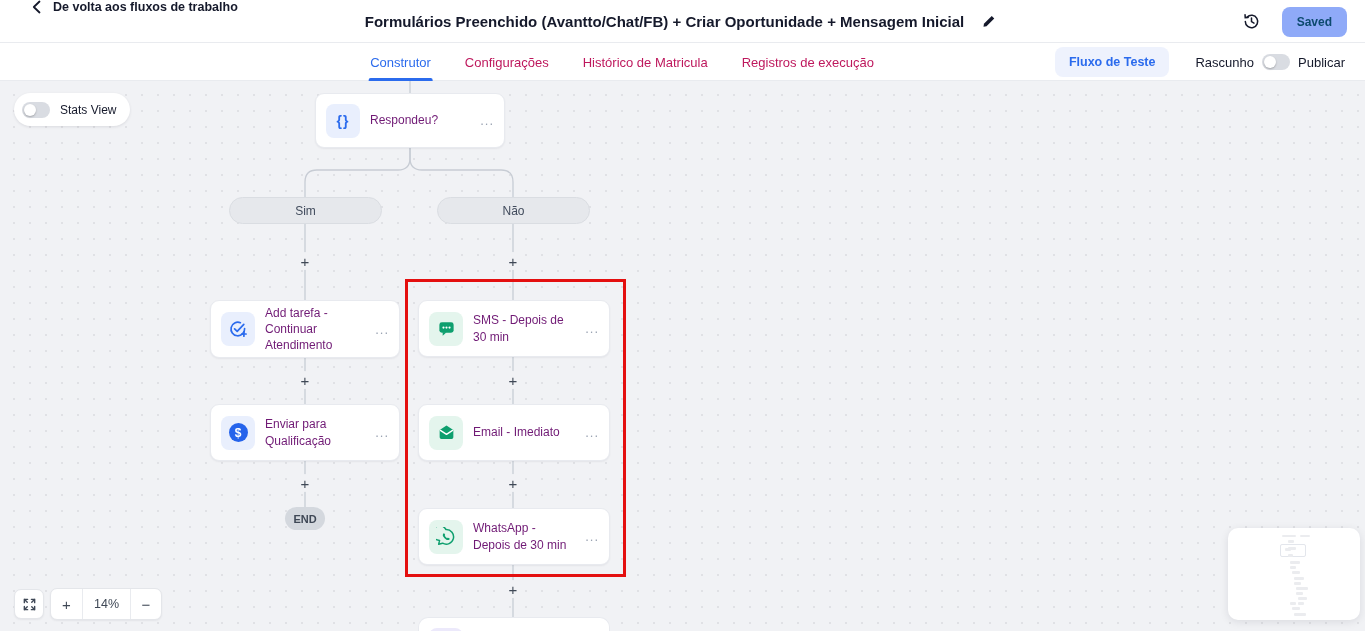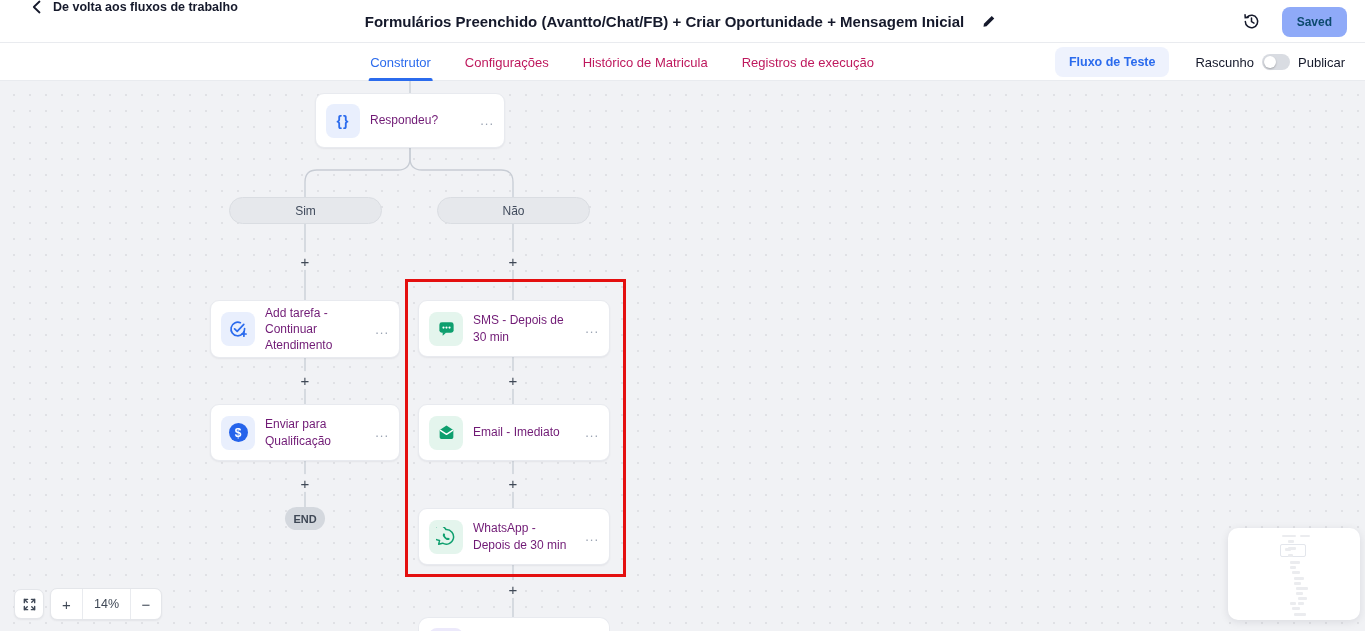--- a/index.html
+++ b/index.html
@@ -173,20 +173,24 @@
       <path d="M305,143 V219"></path>
         <path d="M305,277 V323"></path>
         <path d="M305,380 V426"></path>
       <path d="M513,143 V219"></path>
         <path d="M513,276 V323"></path>
         <path d="M513,380 V427"></path>
       <path d="M513,484 V536"></path>
     </g>
   </svg>
 
+  <div class="stats-pill">
+    <span class="switch"></span>
+    <span class="lbl">Stats View</span>
+  </div>
 
   <div class="node" style="left:315px; top:12px; width:190px; height:55px;">
     <span class="ic blue">
       <span class="braces">{}</span>
     </span>
     <span class="lbl">Respondeu?</span>
     <span class="dots">...</span>
   </div>
 
   <div class="branch-pill" style="left:229px; top:116px;">Sim</div>

